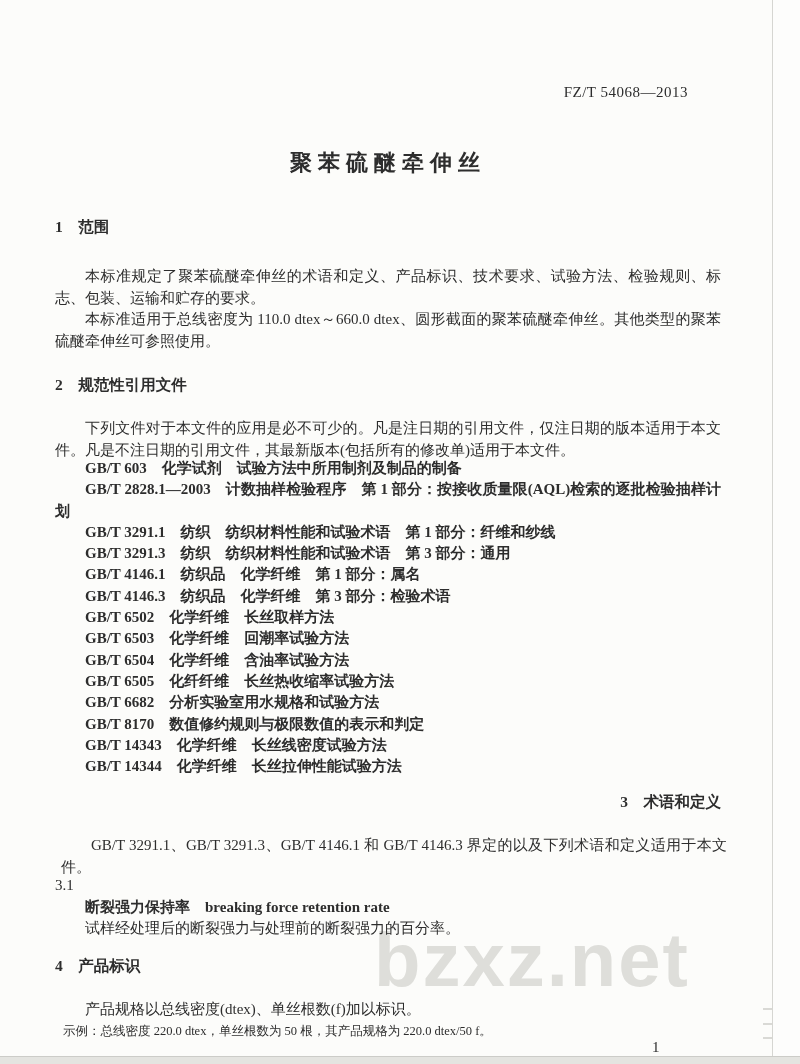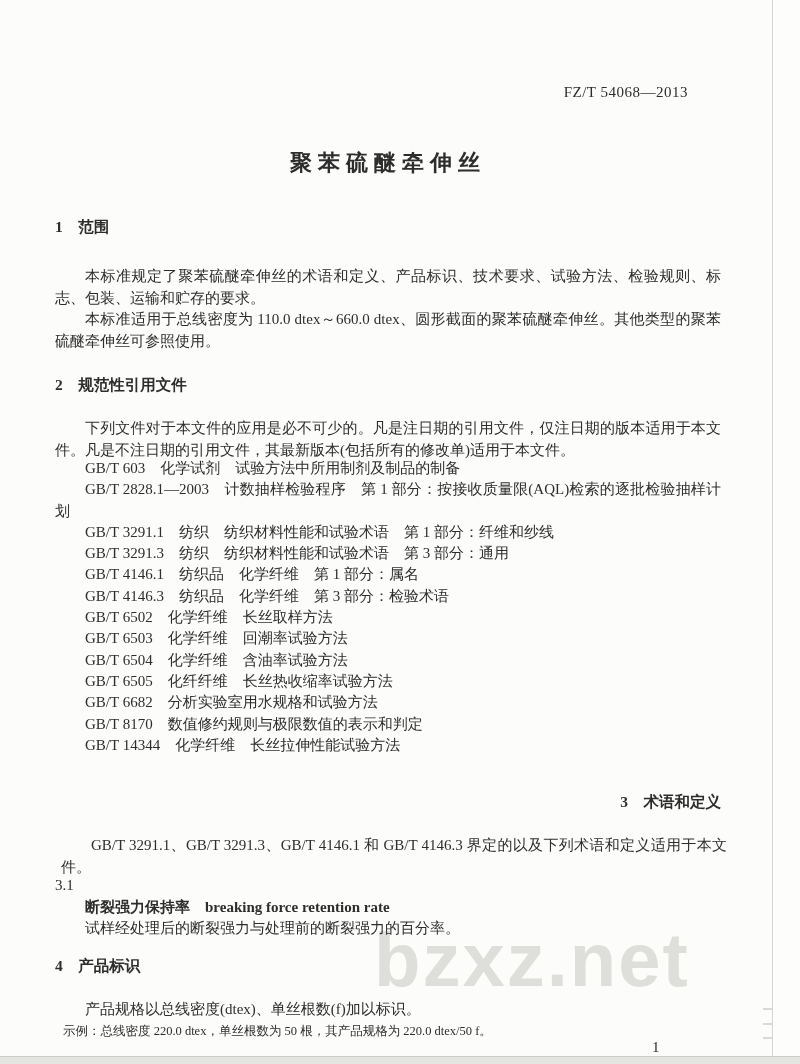--- a/index.html
+++ b/index.html
@@ -48,21 +48,21 @@
   }
   .para{
     position:absolute;left:55px;width:666px;
     font-size:15px;line-height:21.6px;text-indent:2em;
     text-align:justify;
   }
   .refs{
     position:absolute;left:55px;top:458px;width:666px;
     font-size:15px;line-height:21.3px;
   }
-  .refs .ref-item{text-indent:2em;text-align:justify;}
+  .refs .ref-item{text-indent:2em;text-align:justify;font-weight:bold;}
   .clause-no{
     position:absolute;left:55px;top:877px;font-size:15px;font-family:Liberation Serif, serif;
   }
   .term-line{font-weight:bold;}
   .example-line{
     position:absolute;left:63px;top:1023px;width:660px;
     font-size:12.5px;line-height:17px;
   }
   .page-number{
     position:absolute;left:652px;top:1039px;font-size:15px;
@@ -111,20 +111,21 @@
       <div class="ref-item">GB/T 3291.1　纺织　纺织材料性能和试验术语　第 1 部分：纤维和纱线</div>
       <div class="ref-item">GB/T 3291.3　纺织　纺织材料性能和试验术语　第 3 部分：通用</div>
       <div class="ref-item">GB/T 4146.1　纺织品　化学纤维　第 1 部分：属名</div>
       <div class="ref-item">GB/T 4146.3　纺织品　化学纤维　第 3 部分：检验术语</div>
       <div class="ref-item">GB/T 6502　化学纤维　长丝取样方法</div>
       <div class="ref-item">GB/T 6503　化学纤维　回潮率试验方法</div>
       <div class="ref-item">GB/T 6504　化学纤维　含油率试验方法</div>
       <div class="ref-item">GB/T 6505　化纤纤维　长丝热收缩率试验方法</div>
       <div class="ref-item">GB/T 6682　分析实验室用水规格和试验方法</div>
       <div class="ref-item">GB/T 8170　数值修约规则与极限数值的表示和判定</div>
+      <div class="ref-item">GB/T 14343　化学纤维　长丝线密度试验方法</div>
       <div class="ref-item">GB/T 14344　化学纤维　长丝拉伸性能试验方法</div>
     </div>
 
     <div class="sec-heading h-s3">3　术语和定义</div>
     <div class="para p-s3-intro">GB/T 3291.1、GB/T 3291.3、GB/T 4146.1 和 GB/T 4146.3 界定的以及下列术语和定义适用于本文件。</div>
     <div class="clause-no">3.1</div>
     <div class="para p-s3-def">试样经处理后的断裂强力与处理前的断裂强力的百分率。</div>
     <div class="para term-line p-s3-term">断裂强力保持率　breaking force retention rate</div>
 
     <div class="sec-heading h-s4">4　产品标识</div>

